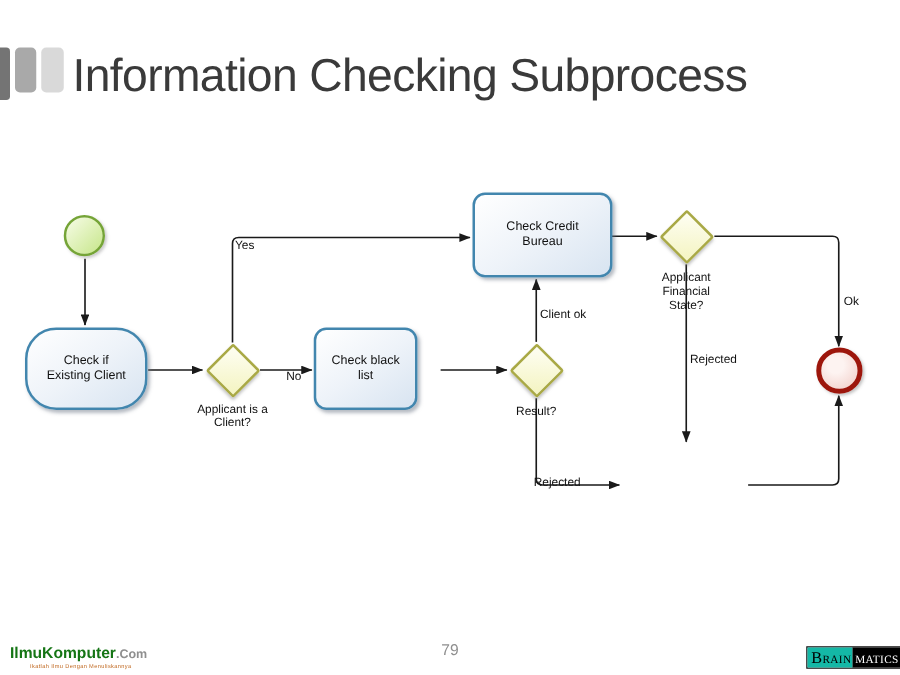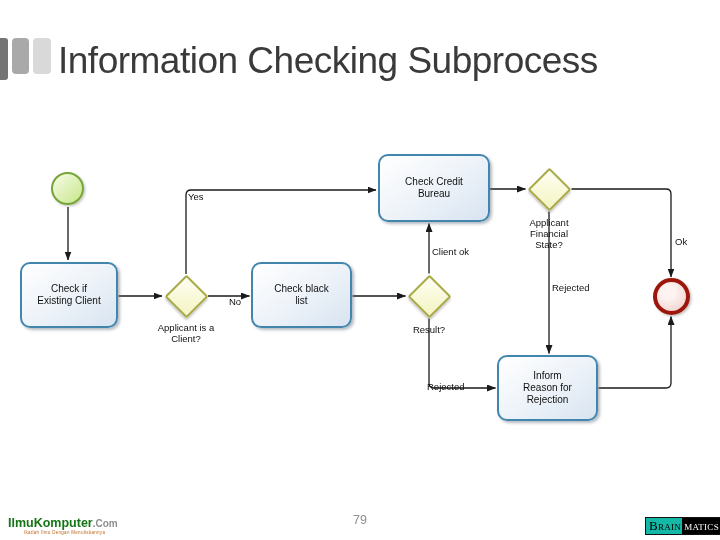--- a/index.html
+++ b/index.html
@@ -78,29 +78,26 @@
         <path d="M478.5,189 L525.5,189" marker-end="url(#arrow)"></path>
         <path d="M571.5,189 L666,189 Q671,189 671,194 L671,277" marker-end="url(#arrow)"></path>
         <path d="M549,211.5 L549,353.5" marker-end="url(#arrow)"></path>
         <path d="M598.5,388 L666,388 Q671,388 671,383 L671,316.5" marker-end="url(#arrow)"></path>
       </g>
     </svg>
 
     <div class="node event-start" style="left:51px;top:172px;"></div>
     <div class="node event-end" style="left:652.5px;top:277.5px;"></div>
 
-    <div class="node task" style="left:20px;top:262px;width:98px;height:66px;">Check if
+    <div class="node task" style="left:20px;top:262px;width:98px;height:66px;border-radius:25px;">Check if
 Existing Client</div>
-    <div class="node task" style="left:251px;top:262px;width:101px;height:66px;">Check black
+    <div class="node task" style="left:251px;top:262px;width:83px;height:66px;">Check black
 list</div>
     <div class="node task" style="left:378px;top:154px;width:112px;height:68px;">Check Credit
 Bureau</div>
-    <div class="node task" style="left:497px;top:355px;width:101px;height:66px;">Inform
-Reason for
-Rejection</div>
 
     <div class="node gateway" style="left:170.5px;top:280.5px;"></div>
     <div class="node gateway" style="left:413.5px;top:280.5px;"></div>
     <div class="node gateway" style="left:533.5px;top:173.5px;"></div>
 
     <div class="gw-label" style="left:136px;top:322px;width:100px;">Applicant is a
 Client?</div>
     <div class="gw-label" style="left:389px;top:324px;width:80px;">Result?</div>
     <div class="gw-label" style="left:508px;top:217px;width:82px;">Applicant
 Financial

